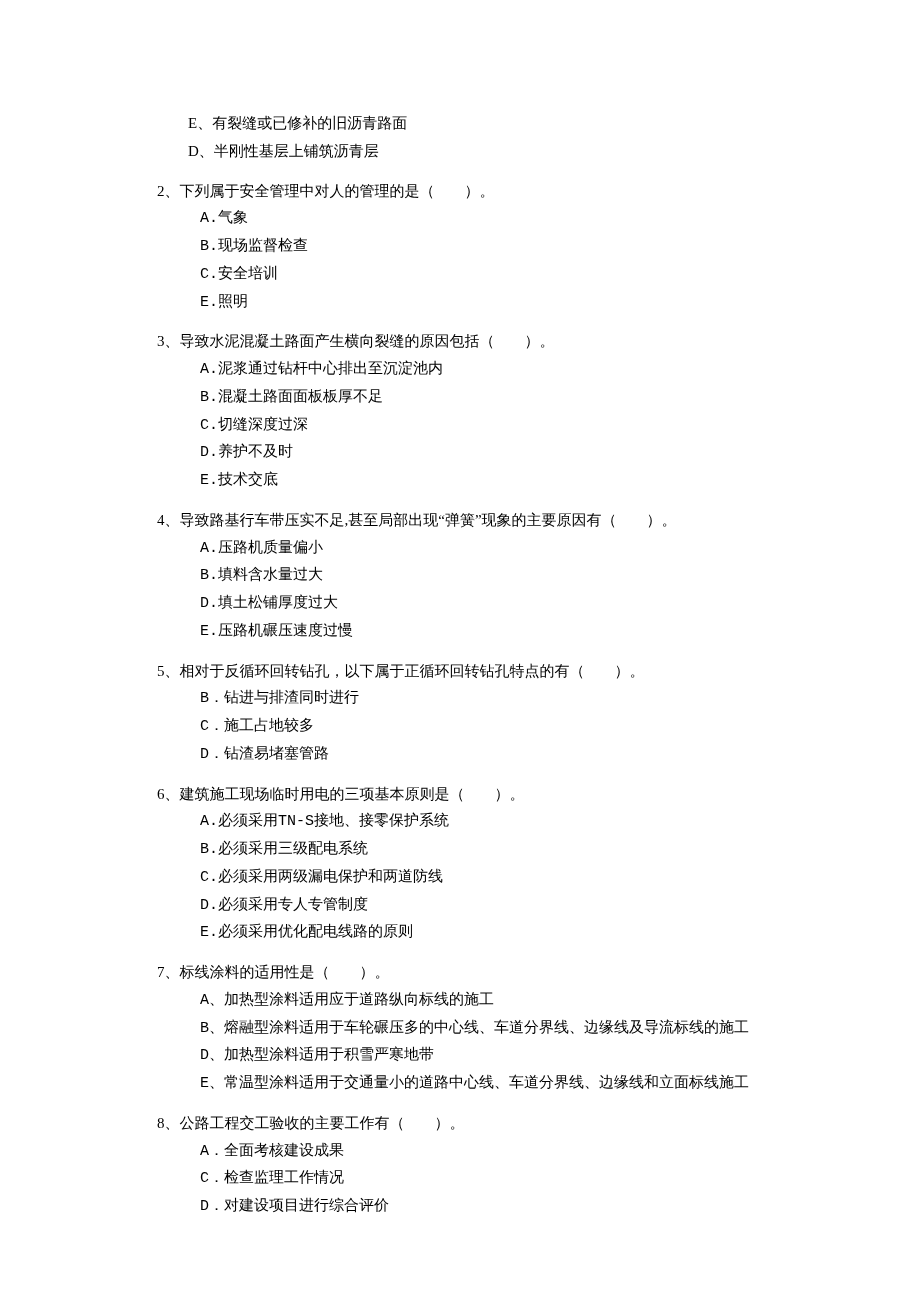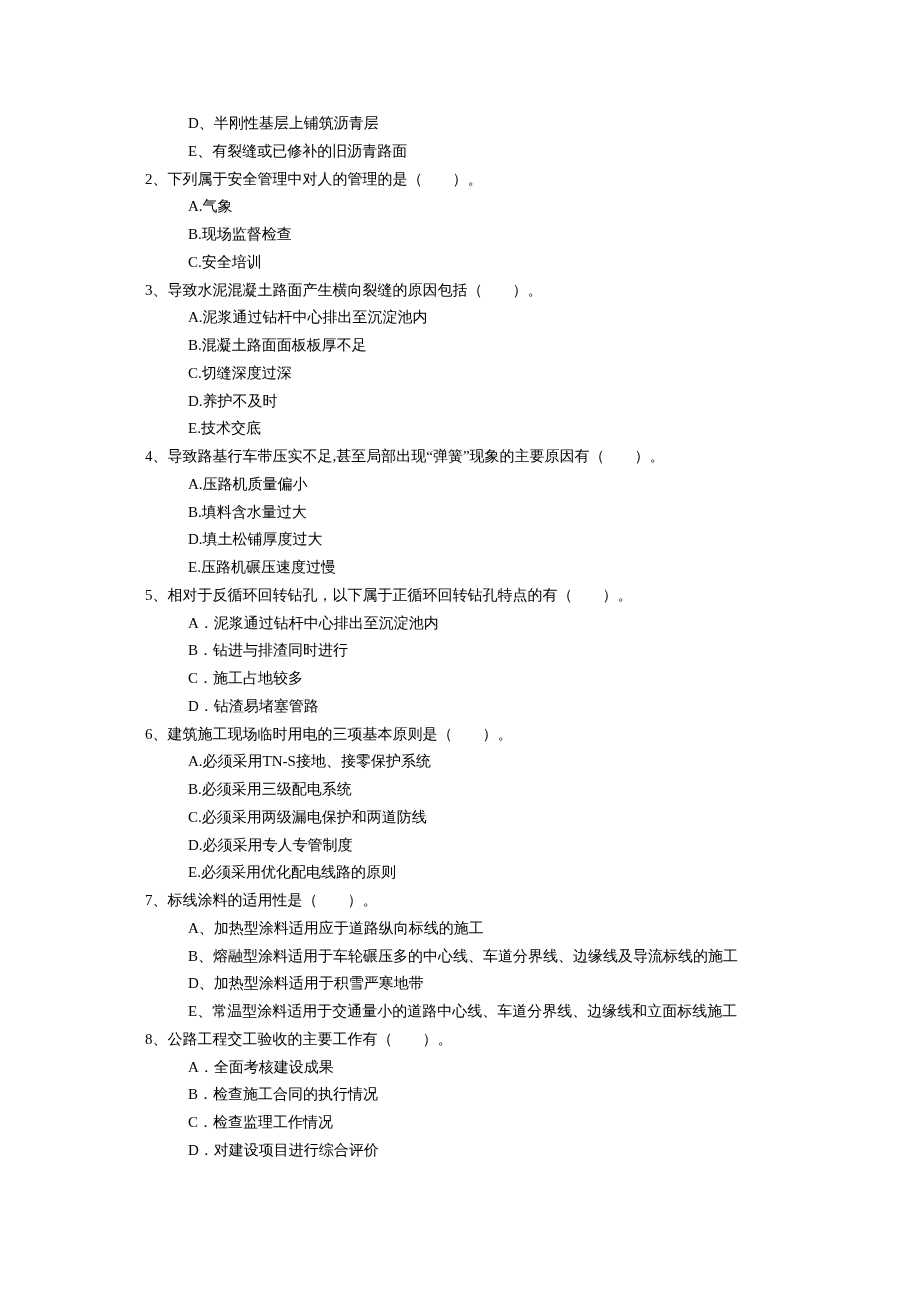--- a/index.html
+++ b/index.html
@@ -13,48 +13,50 @@
   }
   .page {
     width: 920px;
     min-height: 1302px;
     margin: 0 auto;
     padding: 110px 60px 40px 145px;
     box-sizing: border-box;
     position: relative;
   }
   .question {
-    margin: 0;
+    margin: 12px;
   }
   .q-stem {
     text-indent: 0;
     margin: 0;
   }
   .option {
     padding-left: 43px;
     margin: 0;
+    font-family: Liberation Mono, monospace;
   }
   .option-continued {
     padding-left: 43px;
     margin: 0;
   }
 </style>
 </head>
 <body>
 
 <div class="page">
 
+  <p class="option-continued">E、有裂缝或已修补的旧沥青路面</p>
   <p class="option-continued">D、半刚性基层上铺筑沥青层</p>
-  <p class="option-continued">E、有裂缝或已修补的旧沥青路面</p>
 
   <div class="question">
     <p class="q-stem">2、下列属于安全管理中对人的管理的是（　　）。</p>
     <p class="option">A.气象</p>
     <p class="option">B.现场监督检查</p>
     <p class="option">C.安全培训</p>
+    <p class="option">E.照明</p>
   </div>
 
   <div class="question">
     <p class="q-stem">3、导致水泥混凝土路面产生横向裂缝的原因包括（　　）。</p>
     <p class="option">A.泥浆通过钻杆中心排出至沉淀池内</p>
     <p class="option">B.混凝土路面面板板厚不足</p>
     <p class="option">C.切缝深度过深</p>
     <p class="option">D.养护不及时</p>
     <p class="option">E.技术交底</p>
   </div>
@@ -62,21 +64,20 @@
   <div class="question">
     <p class="q-stem">4、导致路基行车带压实不足,甚至局部出现“弹簧”现象的主要原因有（　　）。</p>
     <p class="option">A.压路机质量偏小</p>
     <p class="option">B.填料含水量过大</p>
     <p class="option">D.填土松铺厚度过大</p>
     <p class="option">E.压路机碾压速度过慢</p>
   </div>
 
   <div class="question">
     <p class="q-stem">5、相对于反循环回转钻孔，以下属于正循环回转钻孔特点的有（　　）。</p>
-    <p class="option">A．泥浆通过钻杆中心排出至沉淀池内</p>
     <p class="option">B．钻进与排渣同时进行</p>
     <p class="option">C．施工占地较多</p>
     <p class="option">D．钻渣易堵塞管路</p>
   </div>
 
   <div class="question">
     <p class="q-stem">6、建筑施工现场临时用电的三项基本原则是（　　）。</p>
     <p class="option">A.必须采用TN-S接地、接零保护系统</p>
     <p class="option">B.必须采用三级配电系统</p>
     <p class="option">C.必须采用两级漏电保护和两道防线</p>
@@ -88,19 +89,18 @@
     <p class="q-stem">7、标线涂料的适用性是（　　）。</p>
     <p class="option">A、加热型涂料适用应于道路纵向标线的施工</p>
     <p class="option">B、熔融型涂料适用于车轮碾压多的中心线、车道分界线、边缘线及导流标线的施工</p>
     <p class="option">D、加热型涂料适用于积雪严寒地带</p>
     <p class="option">E、常温型涂料适用于交通量小的道路中心线、车道分界线、边缘线和立面标线施工</p>
   </div>
 
   <div class="question">
     <p class="q-stem">8、公路工程交工验收的主要工作有（　　）。</p>
     <p class="option">A．全面考核建设成果</p>
-    <p class="option">B．检查施工合同的执行情况</p>
     <p class="option">C．检查监理工作情况</p>
     <p class="option">D．对建设项目进行综合评价</p>
 
   </div>
 
 </div>
 
 </body></html>

